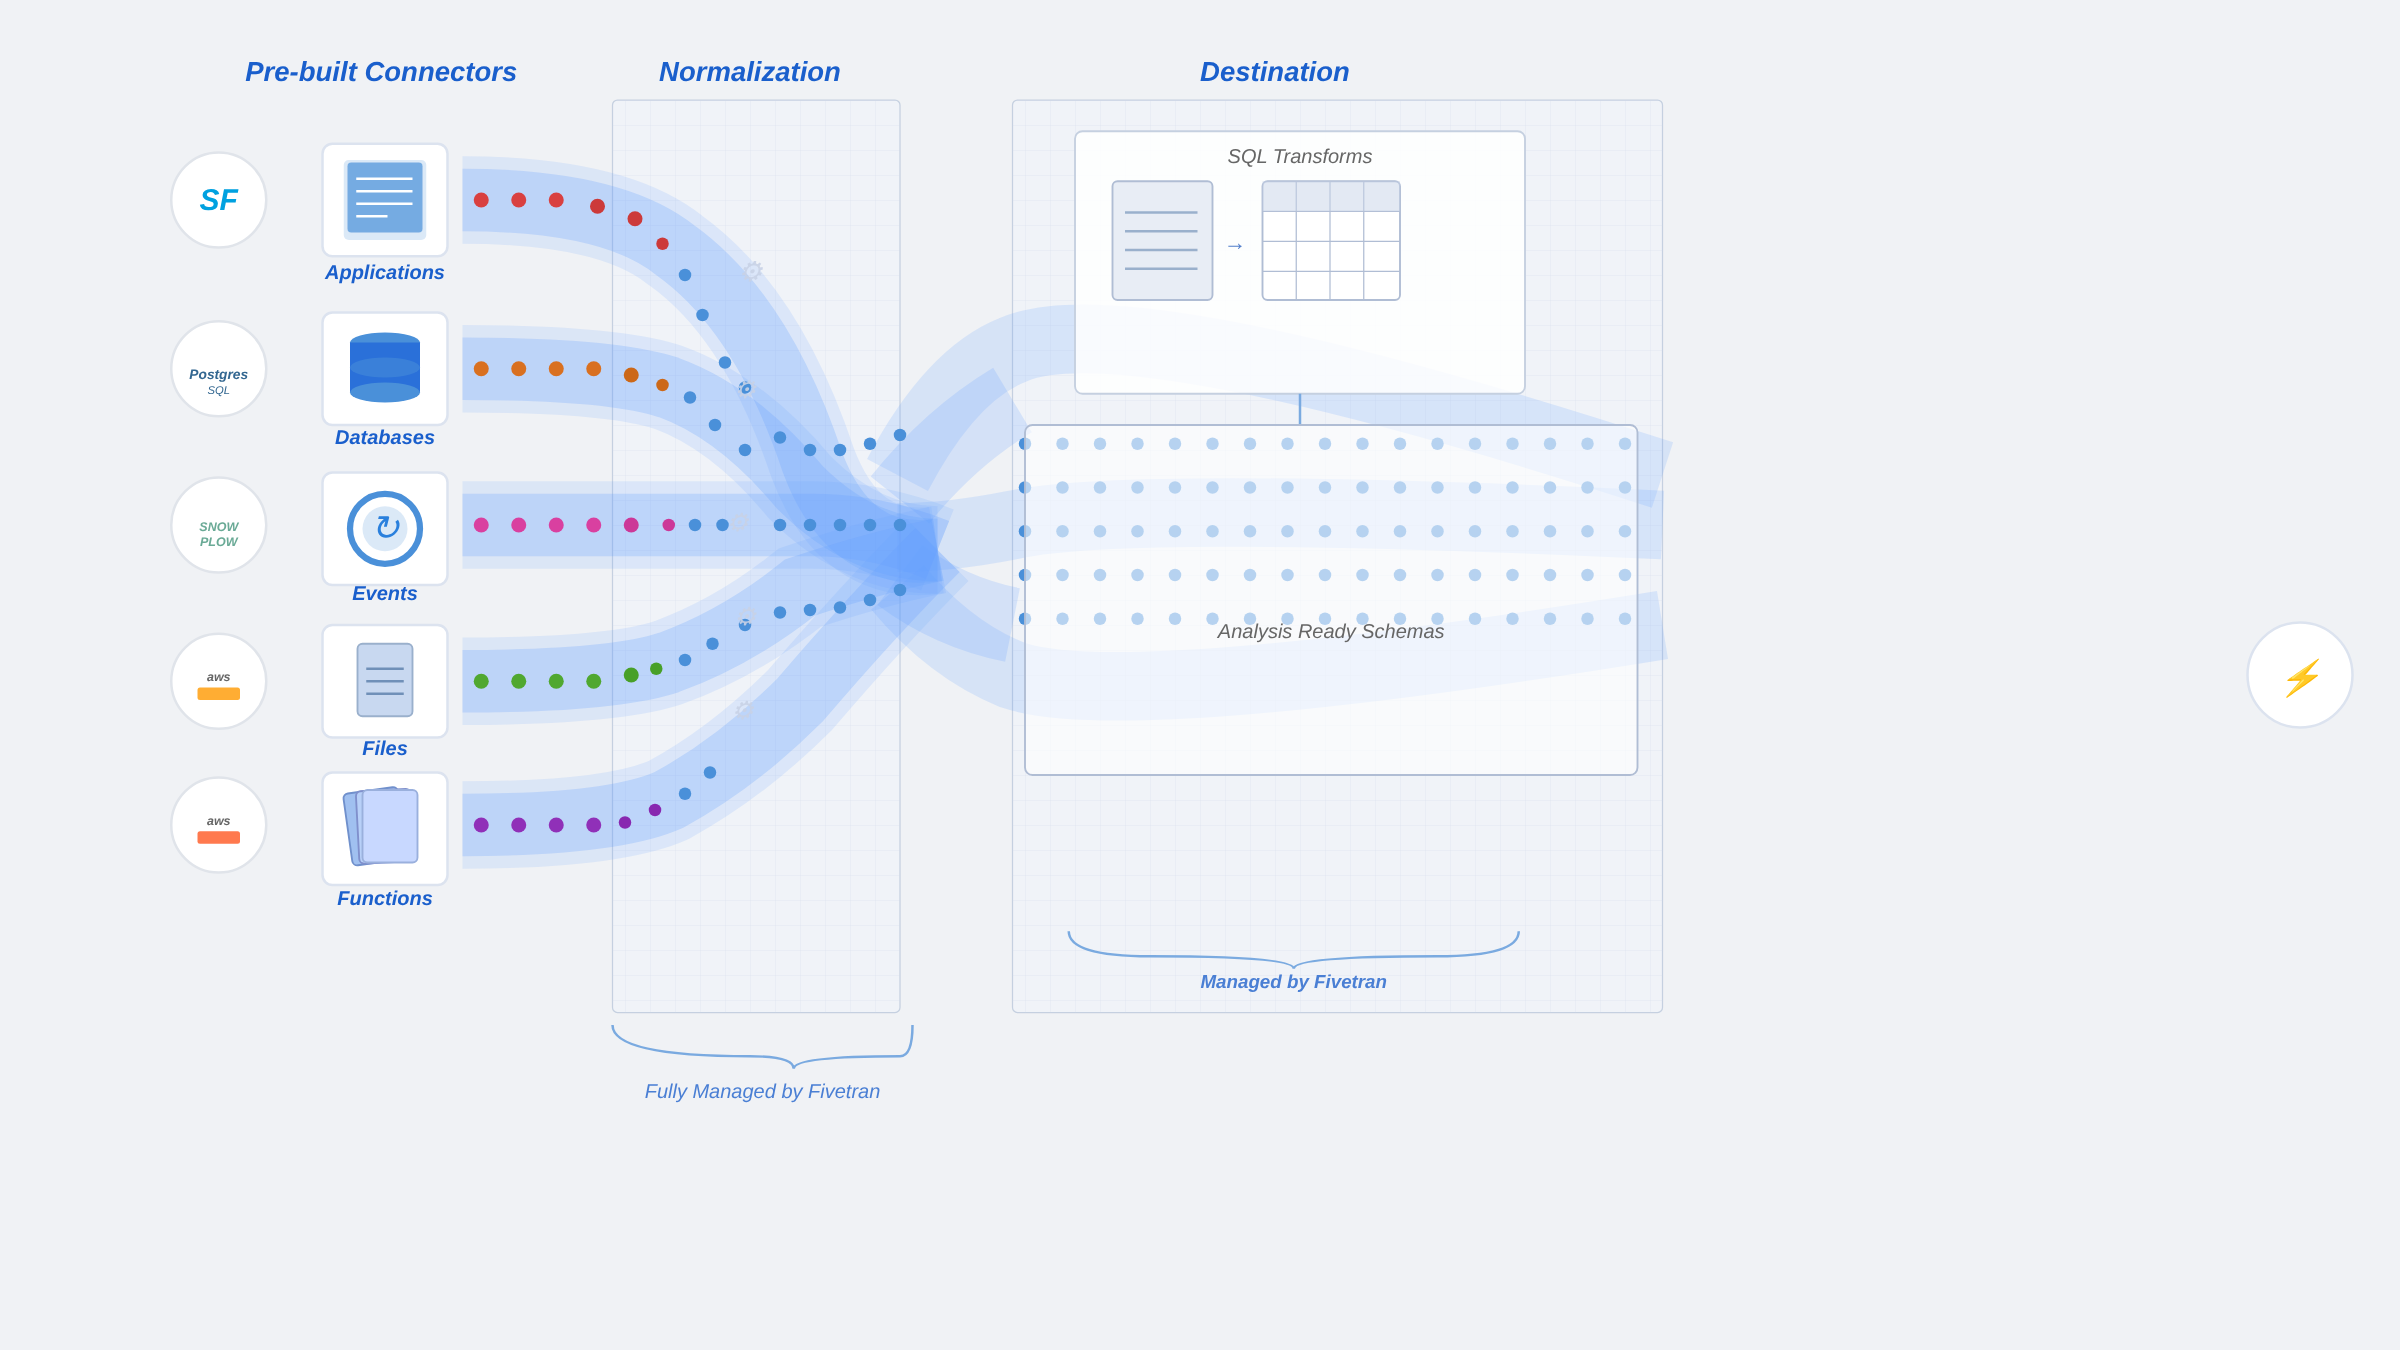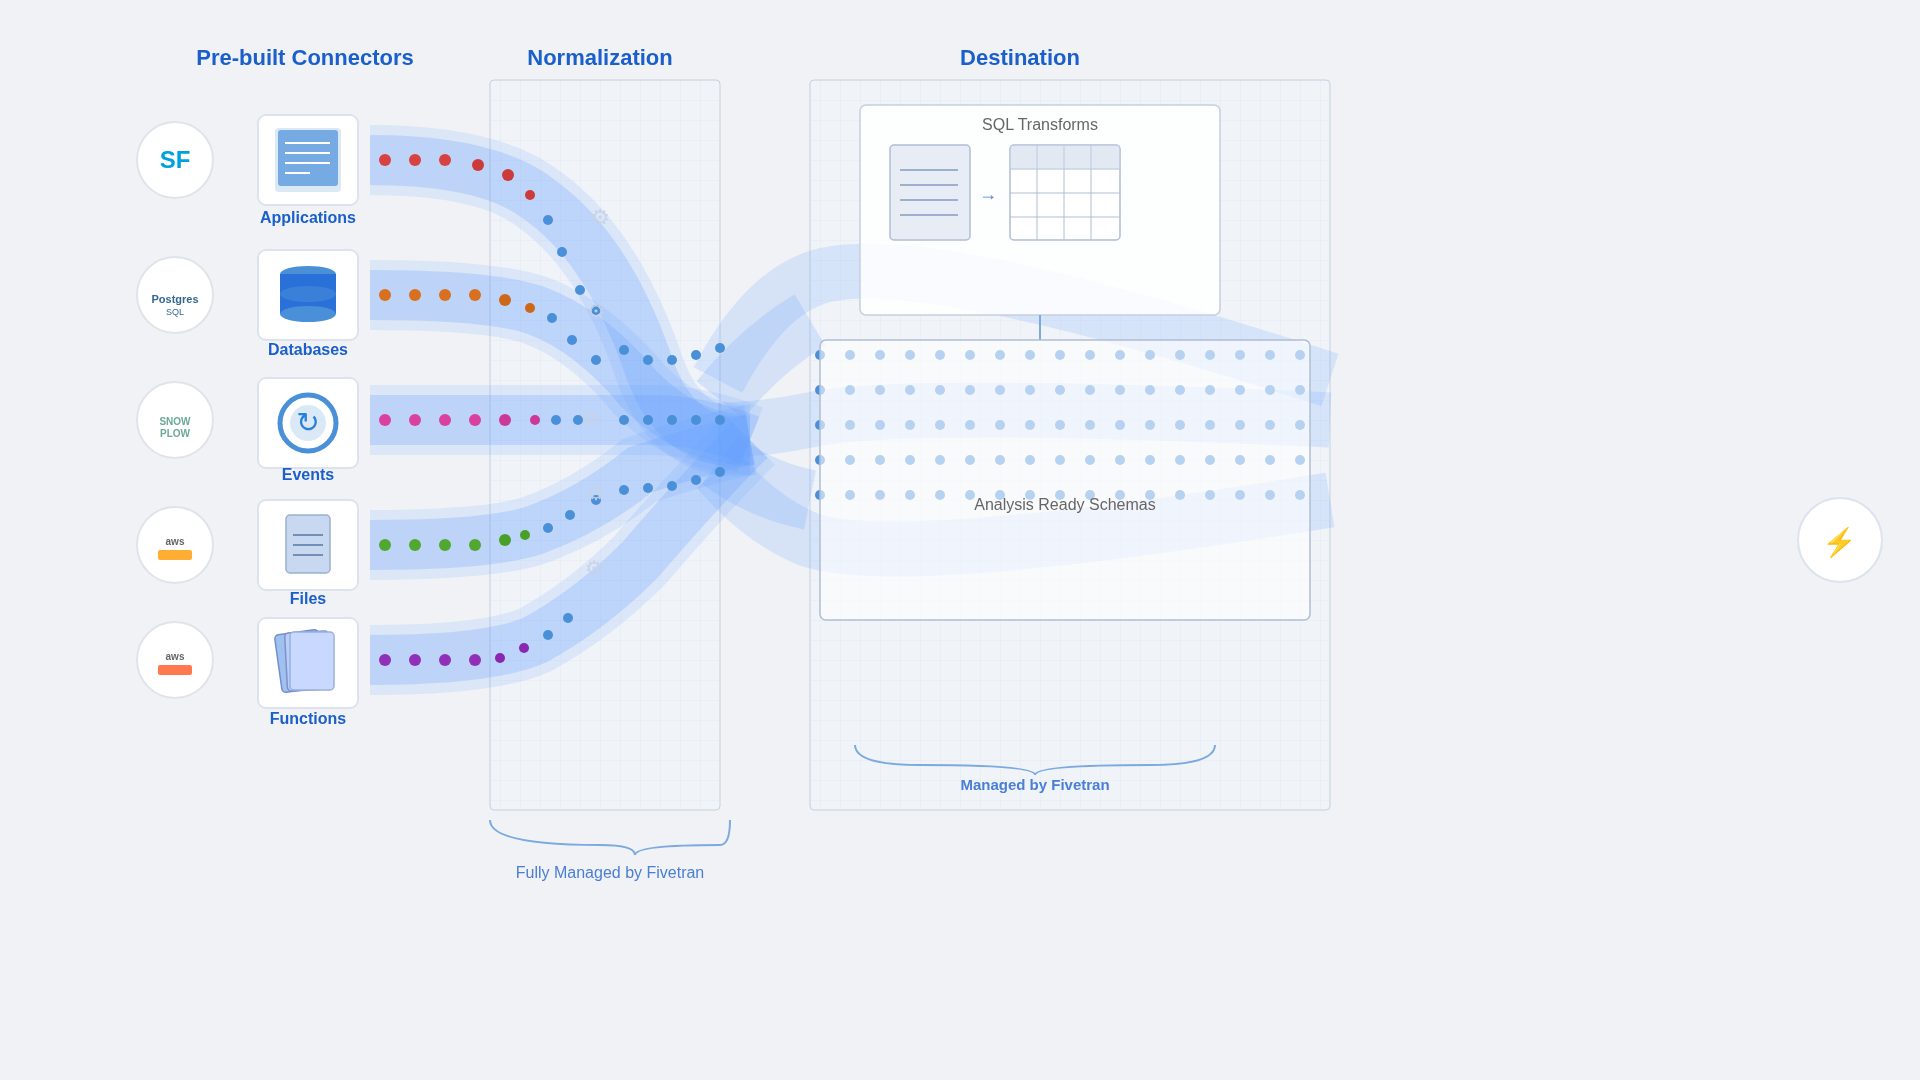--- a/index.html
+++ b/index.html
@@ -12,20 +12,21 @@
       position: relative;
     }
 
     .main-container {
       width: 1920px;
       height: 1080px;
       display: flex;
       align-items: center;
       justify-content: center;
       position: relative;
+      font-style: italic;
     }
   </style>
 </head>
 <body>
 
 <div class="main-container">
 
   <svg style="position:absolute;top:0;left:0;width:1920px;height:1080px;pointer-events:none;" viewBox="0 0 1920 1080">
 
     <defs>

